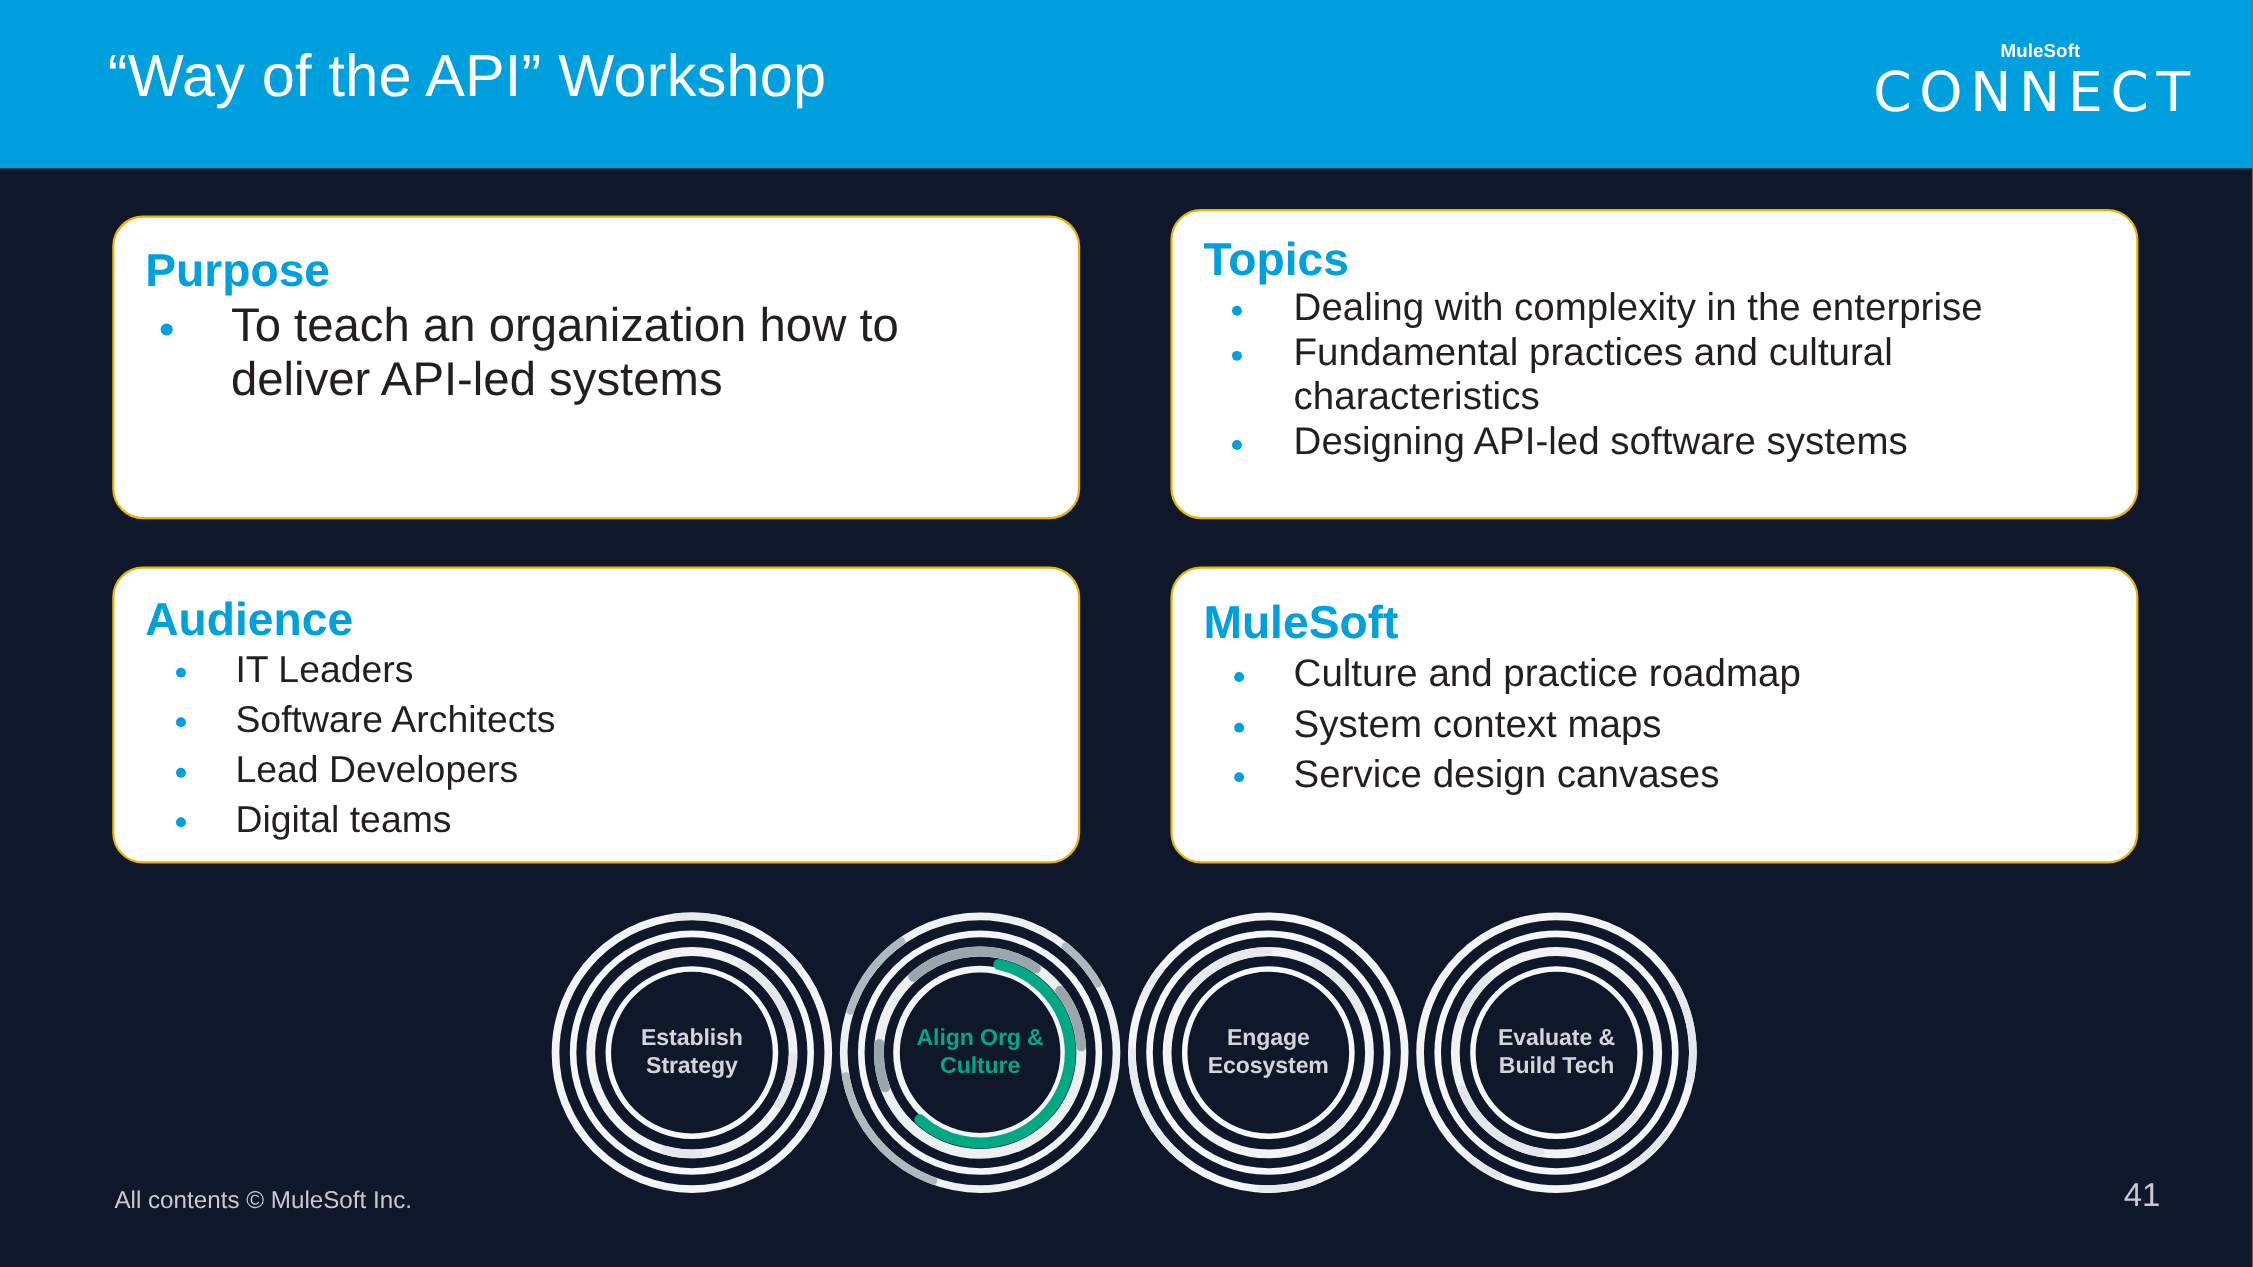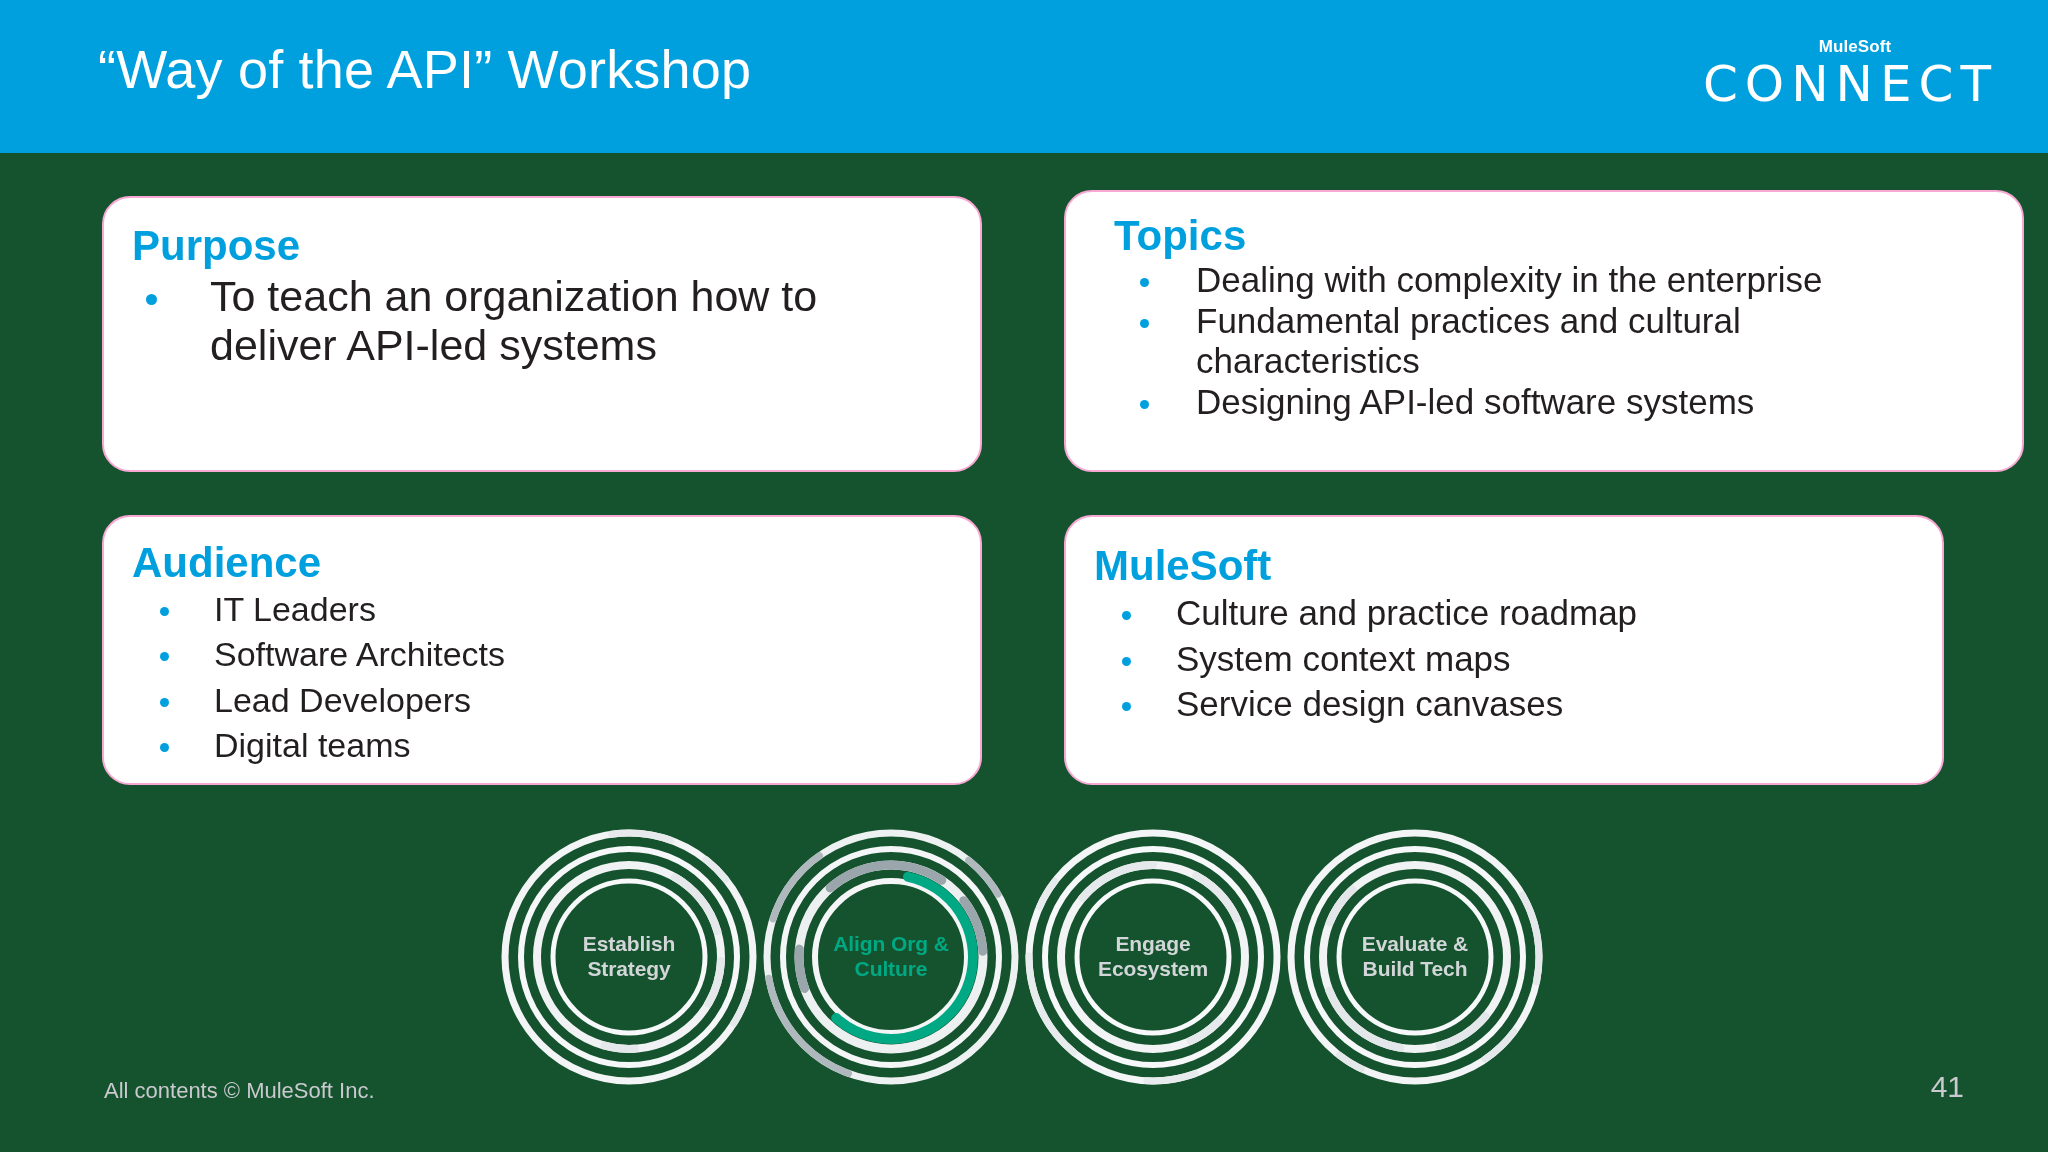--- a/index.html
+++ b/index.html
@@ -5,21 +5,21 @@
   * { box-sizing: border-box; margin: 0; padding: 0; }
   html, body {
     width: 2048px; height: 1152px;
     background: #ffffff;
     font-family: "Liberation Sans", sans-serif;
     overflow: hidden;
   }
   .slide {
     position: relative;
     width: 2048px; height: 1152px;
-    background: #14532d;
+    background: #0f172a;
   }
 
   
   .header {
     position: absolute;
     left: 0; top: 0;
     width: 2048px; height: 153px;
     background: #00A0DF;
   }
   .slide-title {
@@ -49,26 +49,26 @@
     font-weight: 400;
     letter-spacing: 7px;
     line-height: 1.05;
     margin-top: 3px;
     font-family: "DejaVu Sans", sans-serif;
   }
 
   
   .card {
     position: absolute;
-    border: 2px solid #f9a8d4;
+    border: 2px solid #eab308;
     border-radius: 28px;
     background: #ffffff;
   }
   #card-purpose  { left: 102px;  top: 196px; width: 880px; height: 276px; }
-  #card-topics   { left: 1064px; top: 190px; width: 960px; height: 282px; padding-left: 20px; }
+  #card-topics   { left: 1064px; top: 190px; width: 880px; height: 282px; }
   #card-audience { left: 102px;  top: 515px; width: 880px; height: 270px; }
   #card-outputs  { left: 1064px; top: 515px; width: 880px; height: 270px; }
 
   .card-title {
     color: #00A0DF;
     font-weight: 700;
     font-size: 42px;
     line-height: 1.05;
     white-space: nowrap;
   }

